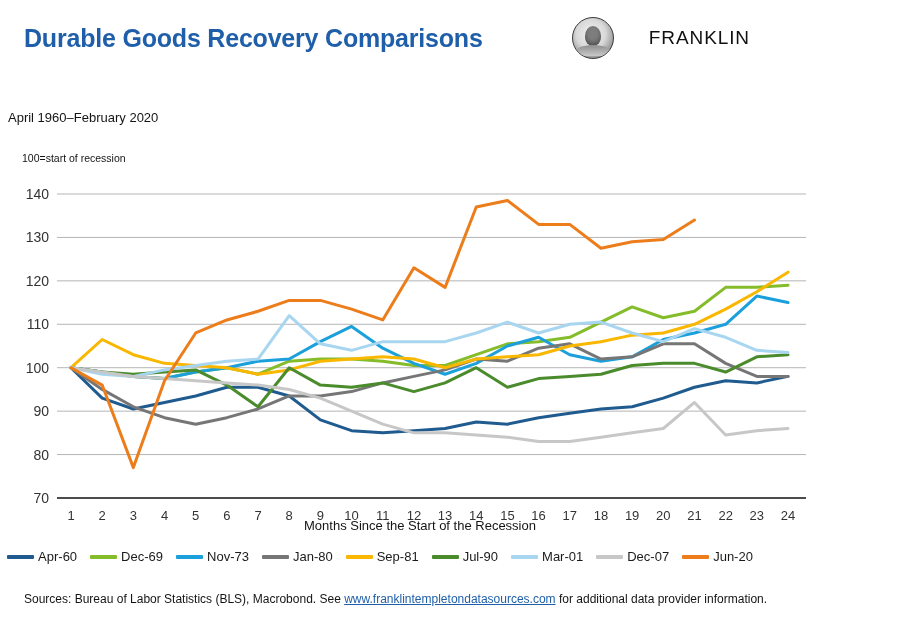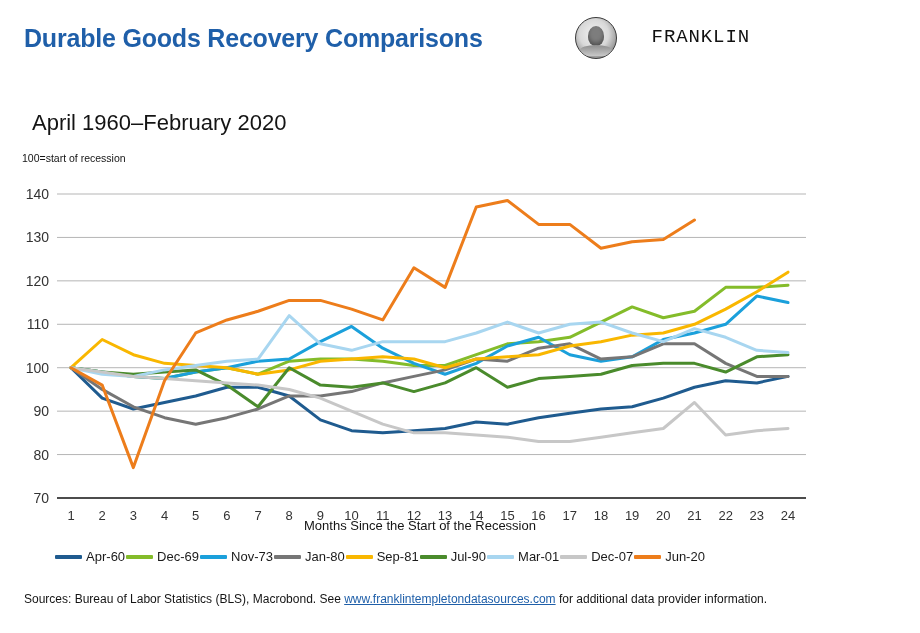--- a/index.html
+++ b/index.html
@@ -63,37 +63,37 @@
   }
   #logo-mark::after {
     content: "";
     position: absolute;
     left: 4px; bottom: 2px;
     width: 32px; height: 11px;
     border-radius: 50% 50% 0 0;
     background: linear-gradient(#8d8d8d, #c9c9c9);
   }
   #logo-words {
-    font-family: Liberation Mono, monospace;
+    font-family: Liberation Sans, sans-serif;
     line-height: 1.02;
     color: #111111;
     margin-left: 28px;
   }
   #logo-line1, #logo-line2 {
     font-size: 19px;
     letter-spacing: 0.9px;
     font-weight: normal;
     display: block;
   }
 
   
   #subtitle {
     position: absolute;
-    left: 32px; top: 110px;
-    font-size: 22px;
+    left: 8px; top: 110px;
+    font-size: 13px;
     color: #141414;
   }
   #units-note {
     position: absolute;
     left: 22px; top: 152px;
     font-size: 10.5px;
     color: #141414;
   }
 
   
@@ -127,21 +127,21 @@
   .series-path { fill: none; stroke-width: 3; stroke-linejoin: round; stroke-linecap: round; }
 
   
   #legend {
     position: absolute;
     left: 0; top: 549px;
     width: 760px;
     display: flex;
     justify-content: center;
     align-items: center;
-    gap: 1px;
+    gap: 13px;
     flex-wrap: nowrap;
   }
   .legend-item {
     display: flex;
     align-items: center;
     gap: 4px;
     white-space: nowrap;
   }
   .legend-swatch {
     width: 27px; height: 4px;

